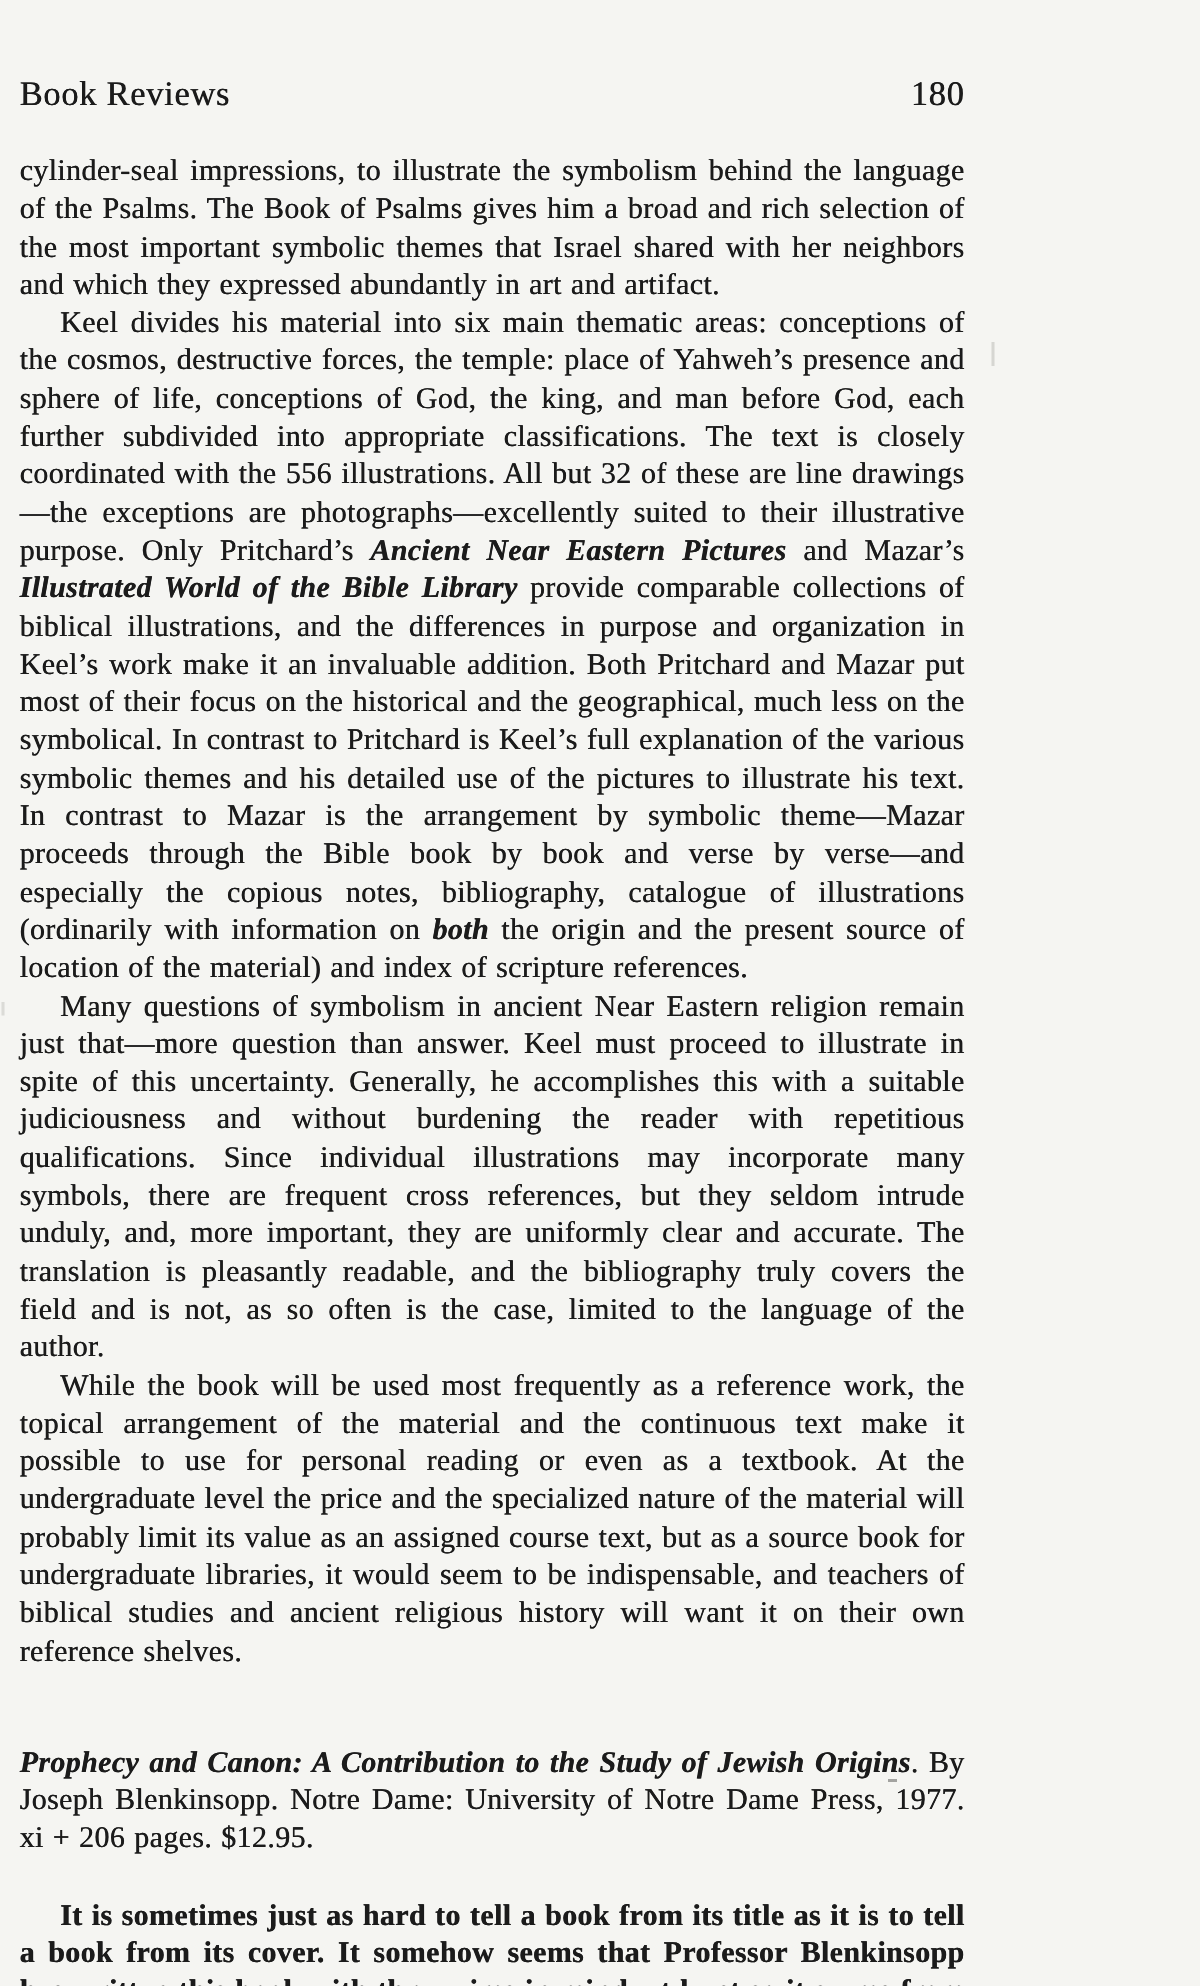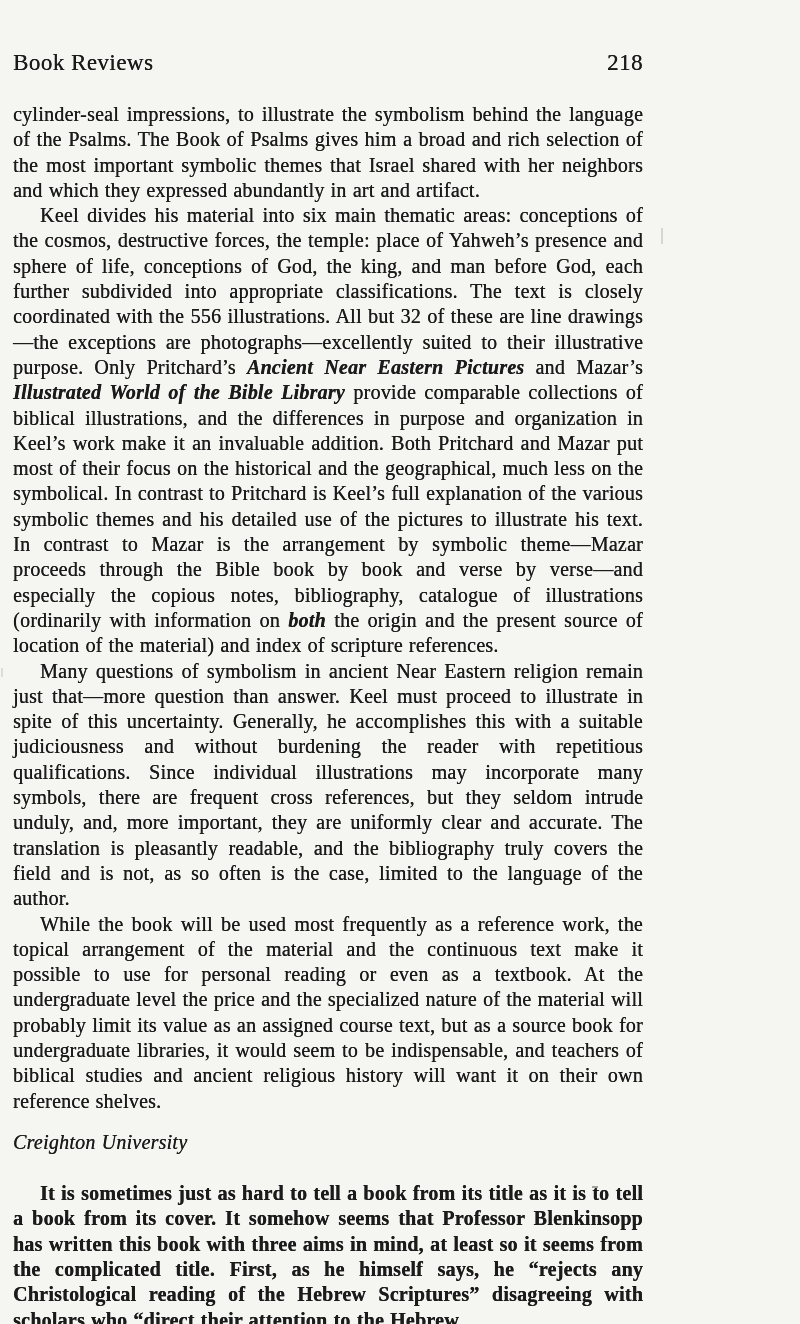--- a/index.html
+++ b/index.html
@@ -78,37 +78,37 @@
   #artifact-left  { left: 1px;  top: 668px; width: 2px; height: 9px;  opacity: .6; }
   #artifact-dash  { left: 592px; top: 1186px; width: 6px; height: 2px; background:#8f8f8b; opacity:.8; }
 </style>
 </head>
 <body>
 
 <div class="page">
 
   <div class="page-header">
     <span>Book Reviews</span>
-    <span>218</span>
+    <span>180</span>
   </div>
 
   <div class="body-text">
 
     <p class="noindent"><span>cylinder-seal impressions, to illustrate the symbolism behind the language of the Psalms. The Book of Psalms gives him a broad and rich selection of the most important symbolic themes that Israel shared with her neighbors and which they expressed abundantly in art and artifact.</span></p>
 
     <p><span>Keel divides his material into six main thematic areas: conceptions of the cosmos, destructive forces, the temple: place of Yahweh’s presence and sphere of life, conceptions of God, the king, and man before God, each further subdivided into appropriate classifications. The text is closely coordinated with the 556 illustrations. All but 32 of these are line drawings—the exceptions are photographs—excellently suited to their illustrative purpose. Only Pritchard’s </span><i>Ancient Near Eastern Pictures</i><span> and Mazar’s </span><i>Illustrated World of the Bible Library</i><span> provide comparable collections of biblical illustrations, and the differences in purpose and organization in Keel’s work make it an invaluable addition. Both Pritchard and Mazar put most of their focus on the historical and the geographical, much less on the symbolical. In contrast to Pritchard is Keel’s full explanation of the various symbolic themes and his detailed use of the pictures to illustrate his text. In contrast to Mazar is the arrangement by symbolic theme—Mazar proceeds through the Bible book by book and verse by verse—and especially the copious notes, bibliography, catalogue of illustrations (ordinarily with information on </span><i>both</i><span> the origin and the present source of location of the material) and index of scripture references.</span></p>
 
     <p><span>Many questions of symbolism in ancient Near Eastern religion remain just that—more question than answer. Keel must proceed to illustrate in spite of this uncertainty. Generally, he accomplishes this with a suitable judiciousness and without burdening the reader with repetitious qualifications. Since individual illustrations may incorporate many symbols, there are frequent cross references, but they seldom intrude unduly, and, more important, they are uniformly clear and accurate. The translation is pleasantly readable, and the bibliography truly covers the field and is not, as so often is the case, limited to the language of the author.</span></p>
 
     <p><span>While the book will be used most frequently as a reference work, the topical arrangement of the material and the continuous text make it possible to use for personal reading or even as a textbook. At the undergraduate level the price and the specialized nature of the material will probably limit its value as an assigned course text, but as a source book for undergraduate libraries, it would seem to be indispensable, and teachers of biblical studies and ancient religious history will want it on their own reference shelves.</span></p>
 
     <div class="signature-line">
-      <span class="institution">Creighton University</span>
     </div>
 
+    <p class="citation"><i>Prophecy and Canon: A Contribution to the Study of Jewish Origins</i><span>. By Joseph Blenkinsopp. Notre Dame: University of Notre Dame Press, 1977. xi + 206 pages. $12.95.</span></p>
 
     <p class="opening-para"><span>It is sometimes just as hard to tell a book from its title as it is to tell a book from its cover. It somehow seems that Professor Blenkinsopp has written this book with three aims in mind, at least so it seems from the complicated title. First, as he himself says, he “rejects any Christological reading of the Hebrew Scriptures” disagreeing with scholars who “direct their attention to the Hebrew</span></p>
 
   </div>
 
   <div class="scan-artifact" id="artifact-right"></div>
   <div class="scan-artifact" id="artifact-left"></div>
   <div class="scan-artifact" id="artifact-dash"></div>
 
 </div>

